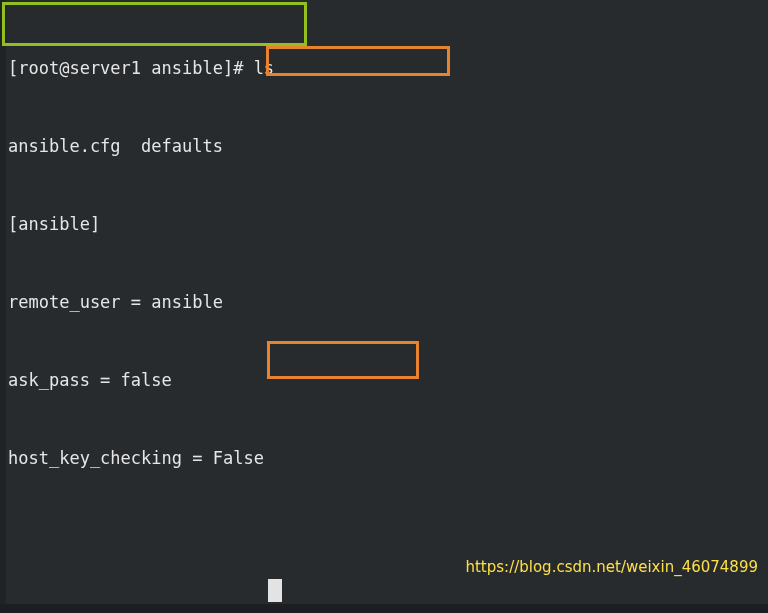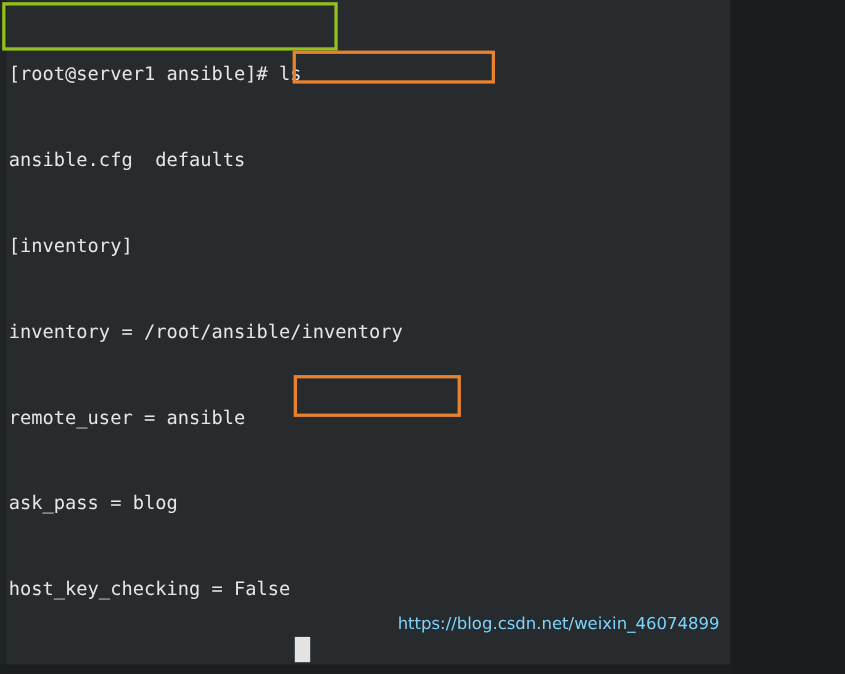--- a/index.html
+++ b/index.html
@@ -2,21 +2,21 @@
 <html><head>
 <meta charset="utf-8">
 <style>
   html, body {
     margin: 0;
     padding: 0;
     background: #1a1d1f;
   }
   #terminal {
     position: relative;
-    width: 664px;
+    width: 768px;
     height: 613px;
     background: #272b2e;
     overflow: hidden;
     font-family: "DejaVu Sans Mono", "Liberation Mono", monospace;
     font-size: 17px;
     line-height: 26px;
     color: #e6e6e6;
     box-sizing: border-box;
   }
   
@@ -83,39 +83,38 @@
     width: 14px;
     height: 23px;
     background: #e3e3e3;
   }
   #watermark {
     position: absolute;
     right: 10px;
     top: 554px;
     font-family: "DejaVu Sans", "Liberation Sans", sans-serif;
     font-size: 15px;
-    color: #7dd3fc;
+    color: #fde047;
     letter-spacing: 0px;
     white-space: pre;
   }
 </style>
 </head>
 <body>
 
 <div id="terminal">
 
   <div id="left-edge"></div>
 
   <div id="screen-text">
     <div class="line">[root@server1 ansible]# ls</div>
     <div class="line">ansible.cfg  defaults</div>
-    <div class="line">[inventory]</div>
-    <div class="line">inventory = /root/ansible/inventory</div>
+    <div class="line">[ansible]</div>
     <div class="line">remote_user = ansible</div>
-    <div class="line">ask_pass = blog</div>
+    <div class="line">ask_pass = false</div>
     <div class="line">host_key_checking = False</div>
     
     
     
     
     
     
     
     
     

